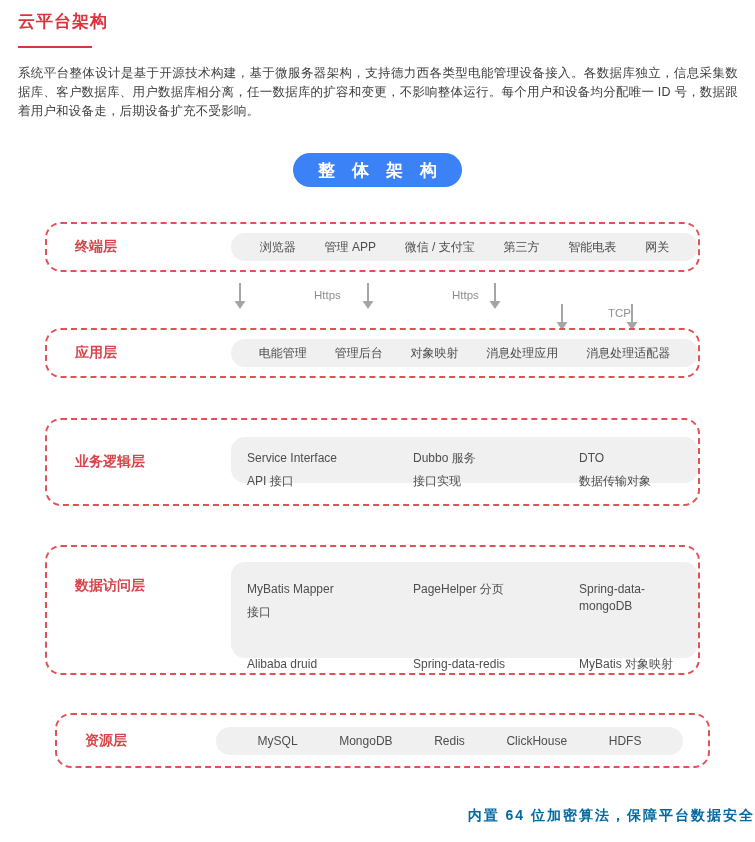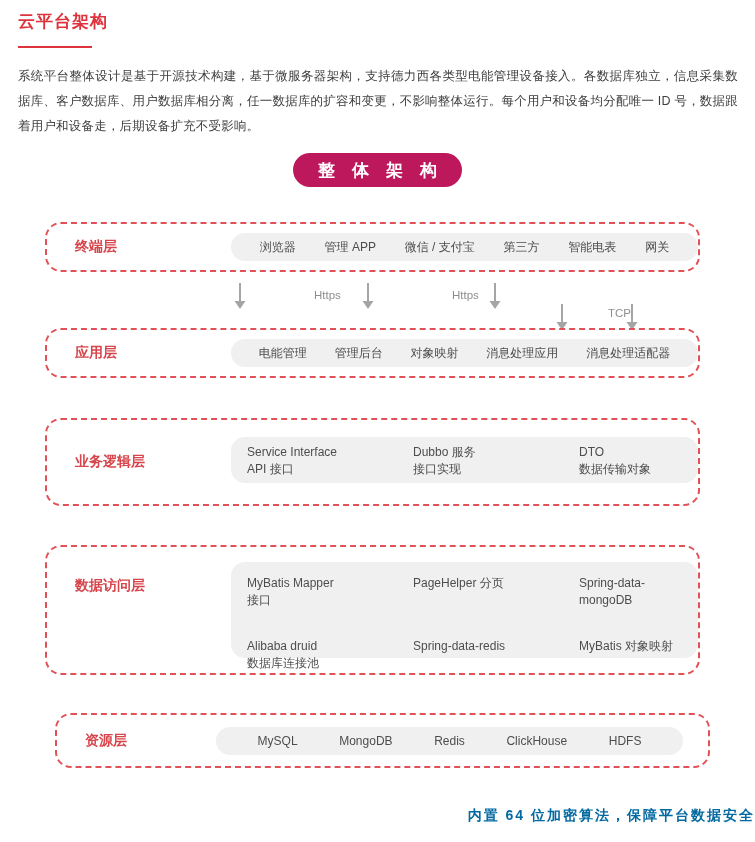--- a/index.html
+++ b/index.html
@@ -4,24 +4,24 @@
 <style>
   * { margin:0; padding:0; box-sizing:border-box; }
   html,body { background:#ffffff; }
   body { font-family:"Liberation Sans","DejaVu Sans",sans-serif; }
   .page { position:relative; width:755px; height:842px; background:#ffffff; overflow:hidden;padding-left:40px; }
 
   .page-title { position:absolute; left:18px; top:10px; font-size:17px; font-weight:bold;
                 color:#DE333D; letter-spacing:1px; }
   .title-underline { position:absolute; left:18px; top:46px; width:74px; height:2px; background:#DE333D; }
 
-  .intro { position:absolute; left:18px; top:64px; width:720px; font-size:12.5px; line-height:25px;
+  .intro { position:absolute; left:18px; top:64px; width:720px; font-size:12.5px; line-height:19px;
            color:#3D3D3D; text-align:justify; letter-spacing:0.2px; }
 
-  .banner { position:absolute; left:293px; top:153px; width:169px; height:34px; background:#be185d;
+  .banner { position:absolute; left:293px; top:153px; width:169px; height:34px; background:#3b82f6;
             border-radius:17px; color:#ffffff; font-weight:bold; font-size:17px;
             display:flex; align-items:center; justify-content:center;
             letter-spacing:17px; text-indent:17px; }
 
   .layer { position:absolute; left:45px; width:655px; border:2px dashed #E25158; border-radius:16px; }
   .layer-l1 { top:222px; height:50px; }
   .layer-l2 { top:328px; height:50px; }
   .layer-l3 { top:418px; height:88px; }
   .layer-l4 { top:545px; height:130px; }
   .layer-l5 { top:713px; height:55px; left:55px; }
@@ -35,21 +35,21 @@
   .layer-l5 .pill { left:159px; }
   .pill-center { top:50%; transform:translateY(-50%); height:28px; }
   .pill-row { display:flex; align-items:center; justify-content:space-evenly; height:100%; }
   .pill-item { white-space:nowrap; }
 
   .pill-l3 { top:17px; height:46px; display:grid; grid-template-columns:166px 166px 1fr;
              padding:7px 0 0 16px; }
   .pill-l4 { top:15px; height:96px; display:grid; grid-template-columns:166px 166px 1fr;
              grid-auto-rows:min-content; row-gap:29px; padding:13px 0 0 16px; }
   .cell { line-height:17px; }
-  .cell div { min-height:0; }
+  .cell div { min-height:0;margin-top:6px; }
 
   .arrow { position:absolute; width:14px; height:26px; }
   .conn-label { position:absolute; font-size:11.5px; color:#8E8E8E; white-space:nowrap;margin-left:24px; }
 
   .footer-note { position:absolute; top:807px; left:0; width:755px; text-align:right;
                  font-size:14px; font-weight:bold; color:#0369a1; letter-spacing:2px; }
 </style>
 </head>
 <body>
 
@@ -140,21 +140,20 @@
       <div class="cell">
         <div>PageHelper 分页</div>
         <div></div>
       </div>
       <div class="cell">
         <div>Spring-data-mongoDB</div>
         <div></div>
       </div>
       <div class="cell">
         <div>Alibaba druid</div>
-        <div>数据库连接池</div>
       </div>
       <div class="cell">
         <div>Spring-data-redis</div>
         <div></div>
       </div>
       <div class="cell">
         <div>MyBatis 对象映射</div>
         <div></div>
       </div>
     </div>

